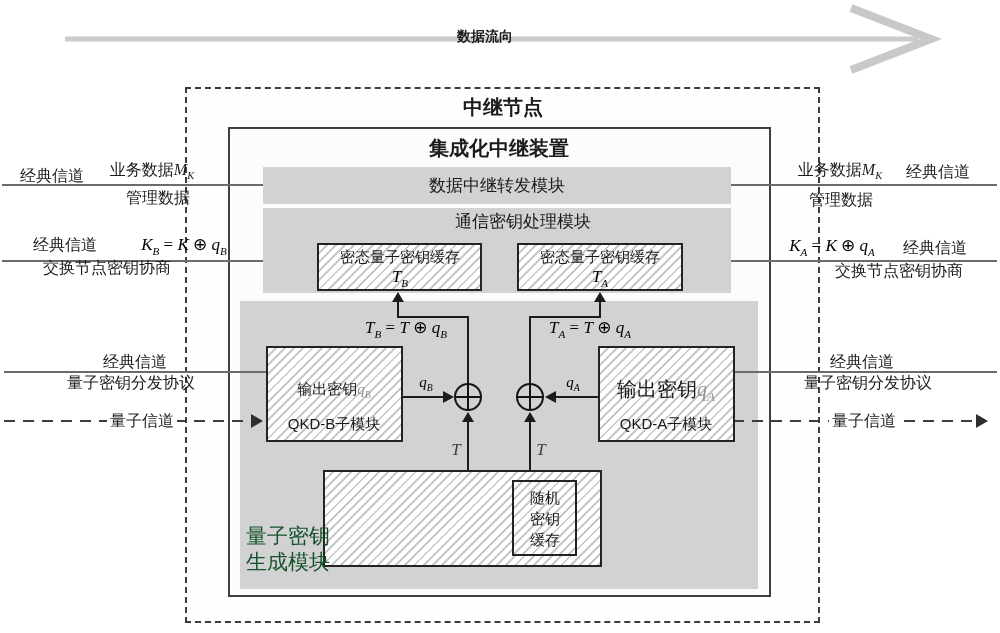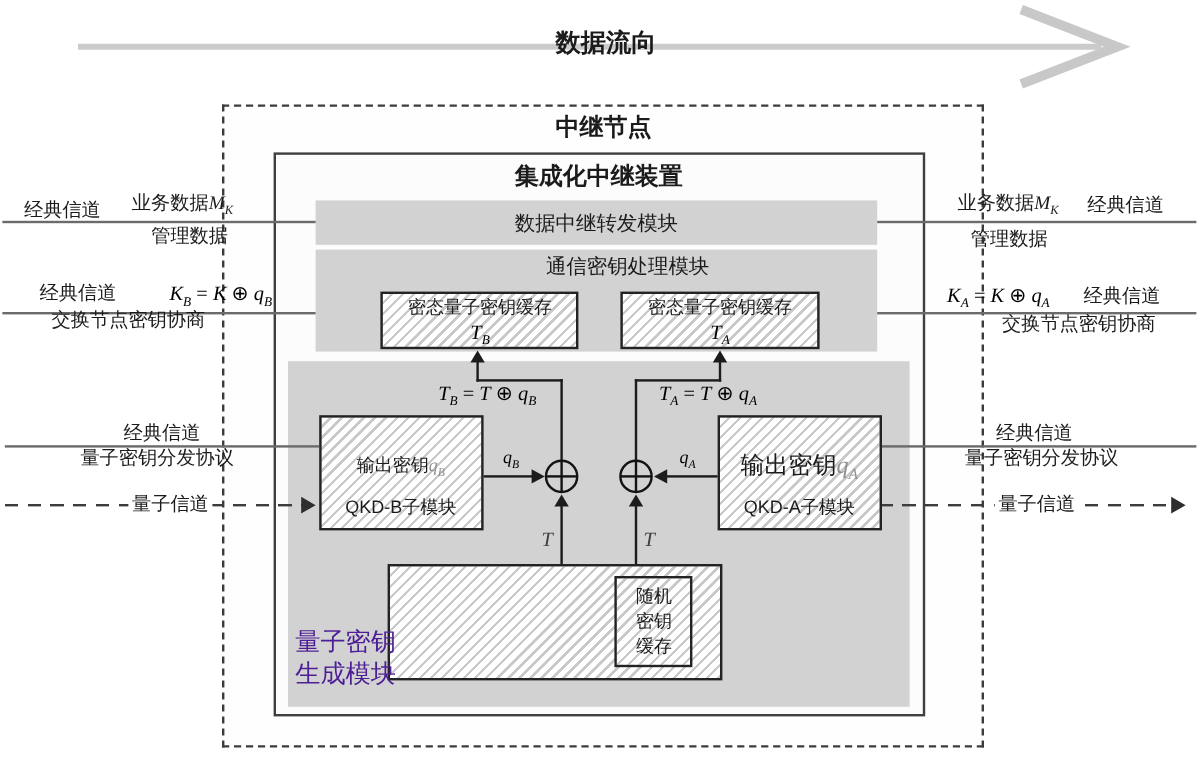--- a/index.html
+++ b/index.html
@@ -36,36 +36,36 @@
 </style>
 </head>
 <body>
 
 <div class="stage">
 
   <svg class="abs" style="left:0;top:0;width:1000px;height:82px;z-index:1;" viewBox="0 0 1000 82">
     <line x1="65" y1="39" x2="918" y2="39" stroke="#cbcbcb" stroke-width="5"></line>
     <polyline points="851,8 931,39 851,70" fill="none" stroke="#c8c8c8" stroke-width="8"></polyline>
   </svg>
-  <div class="lbl bold" style="left:505px;top:37px;font-size:21px;">数据流向</div>
+  <div class="lbl bold" style="left:485px;top:37px;font-size:14px;">数据流向</div>
 
   <div class="box outer-dash" style="left:185px;top:87px;width:635px;height:536px;"></div>
   <div class="lbl bold" style="left:503px;top:107px;font-size:20px;">中继节点</div>
 
   <div class="box inner-solid" style="left:228px;top:127px;width:543px;height:470px;"></div>
   <div class="lbl bold" style="left:499px;top:148px;font-size:20px;">集成化中继装置</div>
 
   <div class="gray" style="left:263px;top:167px;width:468px;height:37px;"></div>
   <div class="lbl" style="left:497px;top:186px;font-size:17px;">数据中继转发模块</div>
 
   <div class="gray" style="left:263px;top:208px;width:468px;height:85px;"></div>
   <div class="lbl" style="left:497px;top:222px;font-size:17px;margin-left:26px;">通信密钥处理模块</div>
 
   <div class="gray" style="left:240px;top:301px;width:518px;height:288px;"></div>
-  <div class="abs" style="left:246px;top:523px;font-size:21px;line-height:26px;color:#4c1d95;z-index:6;">
+  <div class="abs" style="left:246px;top:523px;font-size:21px;line-height:26px;color:#14532d;z-index:6;">
     <div>量子密钥</div>
     <div>生成模块</div>
   </div>
 
   <div class="hline" style="left:2px;top:184px;width:261px;"></div>
   <div class="hline" style="left:2px;top:260px;width:261px;"></div>
   <div class="hline" style="left:4px;top:371px;width:262px;"></div>
   <div class="hdash" style="left:4px;top:420px;width:248px;"></div>
   <div class="tri tri-right-gray" style="left:251px;top:414px;"></div>
 

